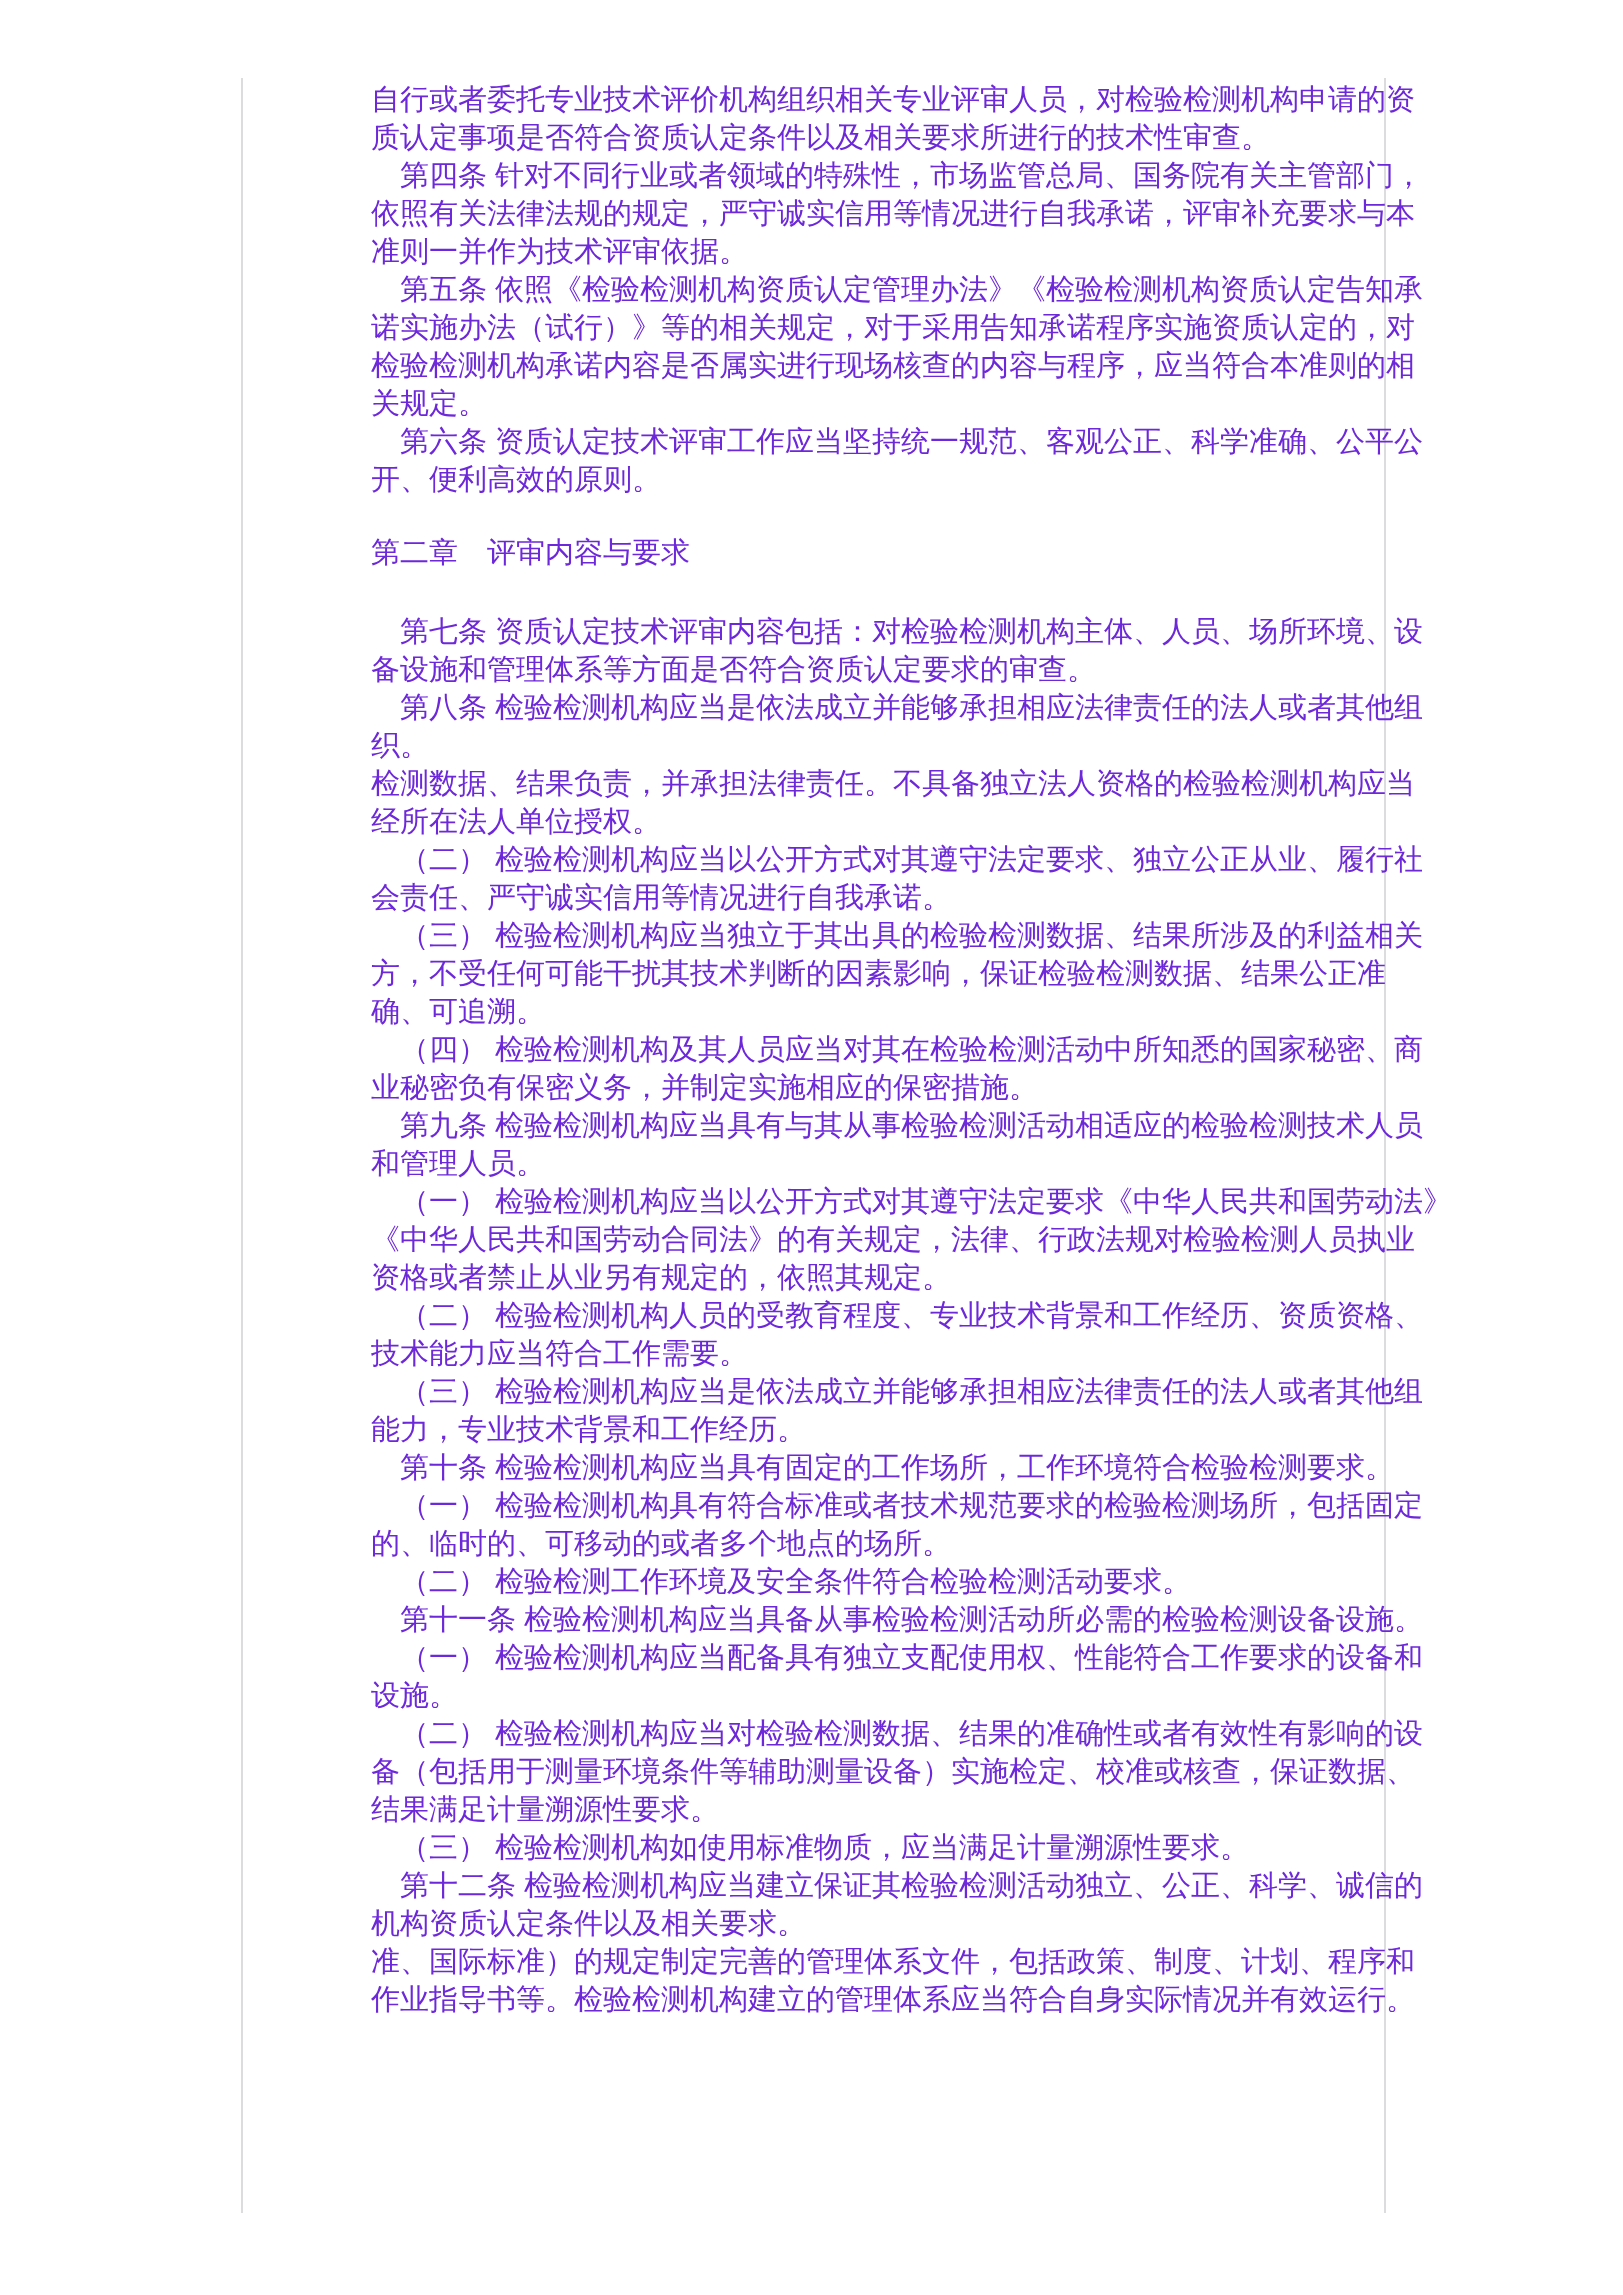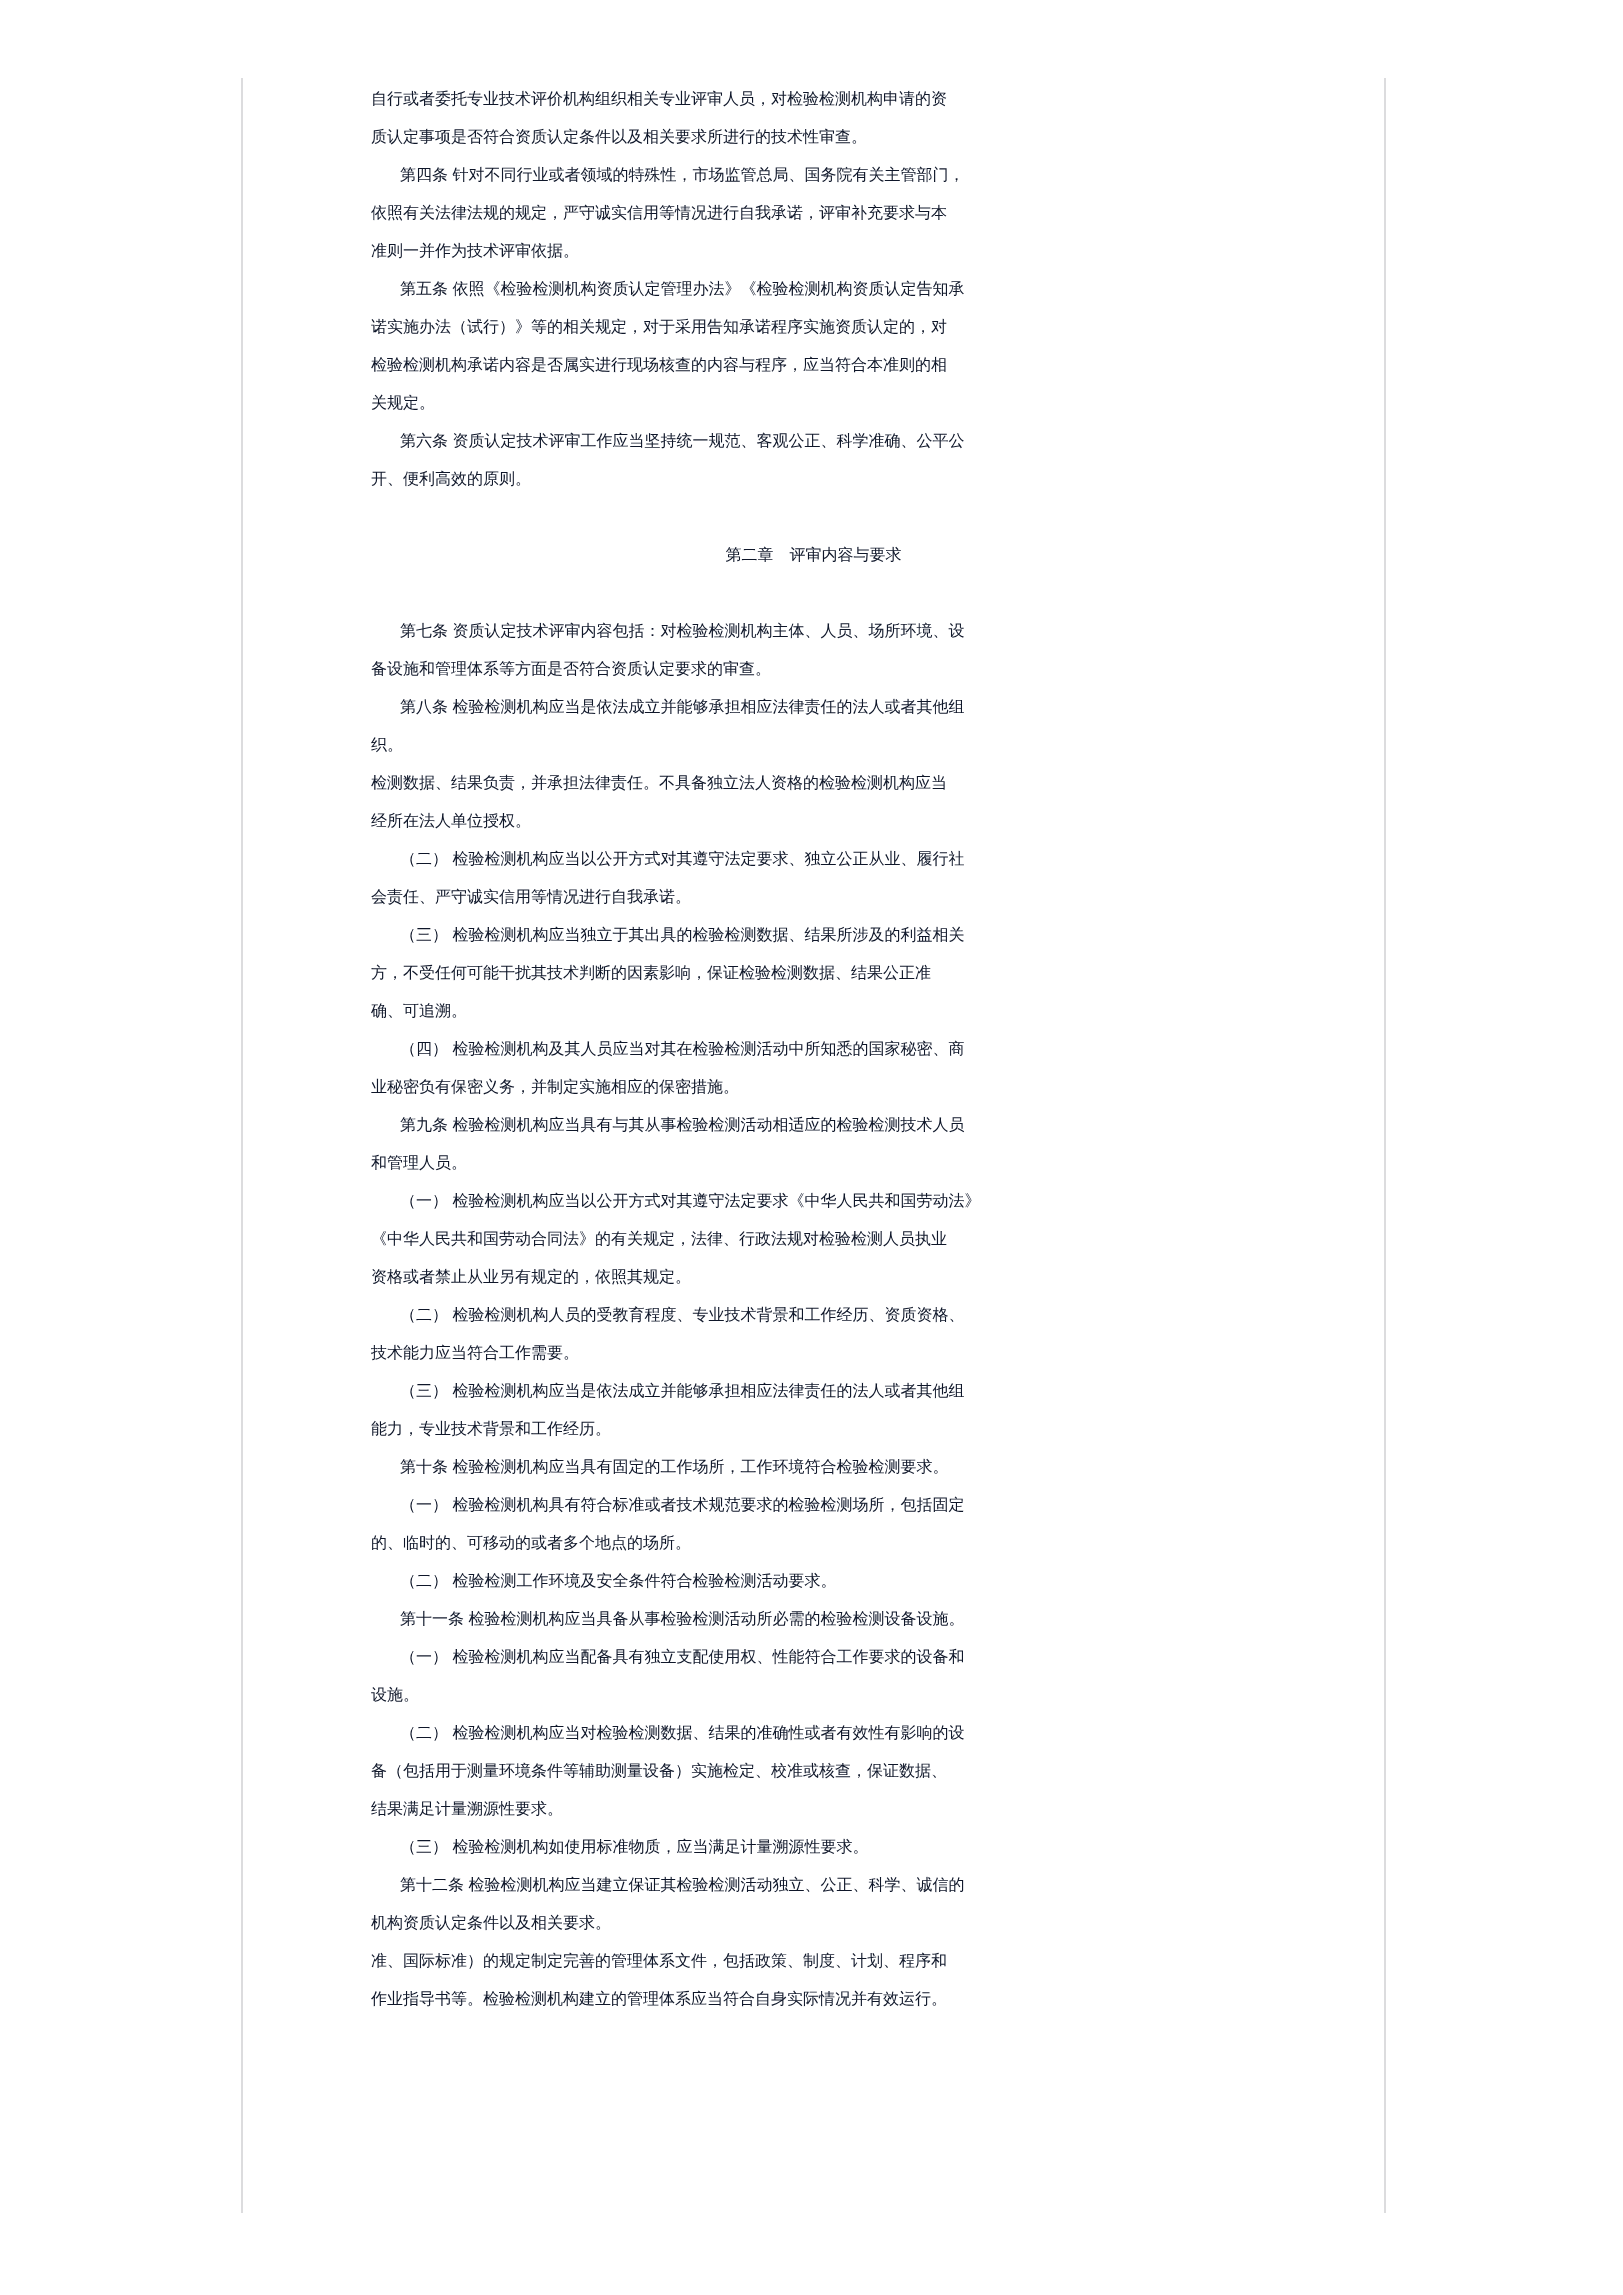--- a/index.html
+++ b/index.html
@@ -23,31 +23,31 @@
     top: 78px;
     width: 1141px;
     height: 2135px;
     background: #ffffff;
     border-left: 2px solid #dcdcde;
     border-right: 2px solid #dcdcde;
     box-sizing: content-box;
   }
   .content {
     padding: 2px 128px 0 128px;
-    color: #0f172a;
-    font-size: 16px;
+    color: #6d28d9;
+    font-size: 29px;
   }
   .ln {
     height: 38px;
     line-height: 38px;
     white-space: nowrap;
     letter-spacing: 0;
   }
   .ind { padding-left: 29px; }
-  .hd  { text-align: center; }
+  .hd  { text-align: left; font-family: Liberation Mono, monospace; }
   .bl  { }
 </style>
 </head>
 <body>
 
 <div class="viewport">
   <div class="page">
     <div class="content">
       <div class="ln">自行或者委托专业技术评价机构组织相关专业评审人员，对检验检测机构申请的资</div>
       <div class="ln">质认定事项是否符合资质认定条件以及相关要求所进行的技术性审查。</div>

